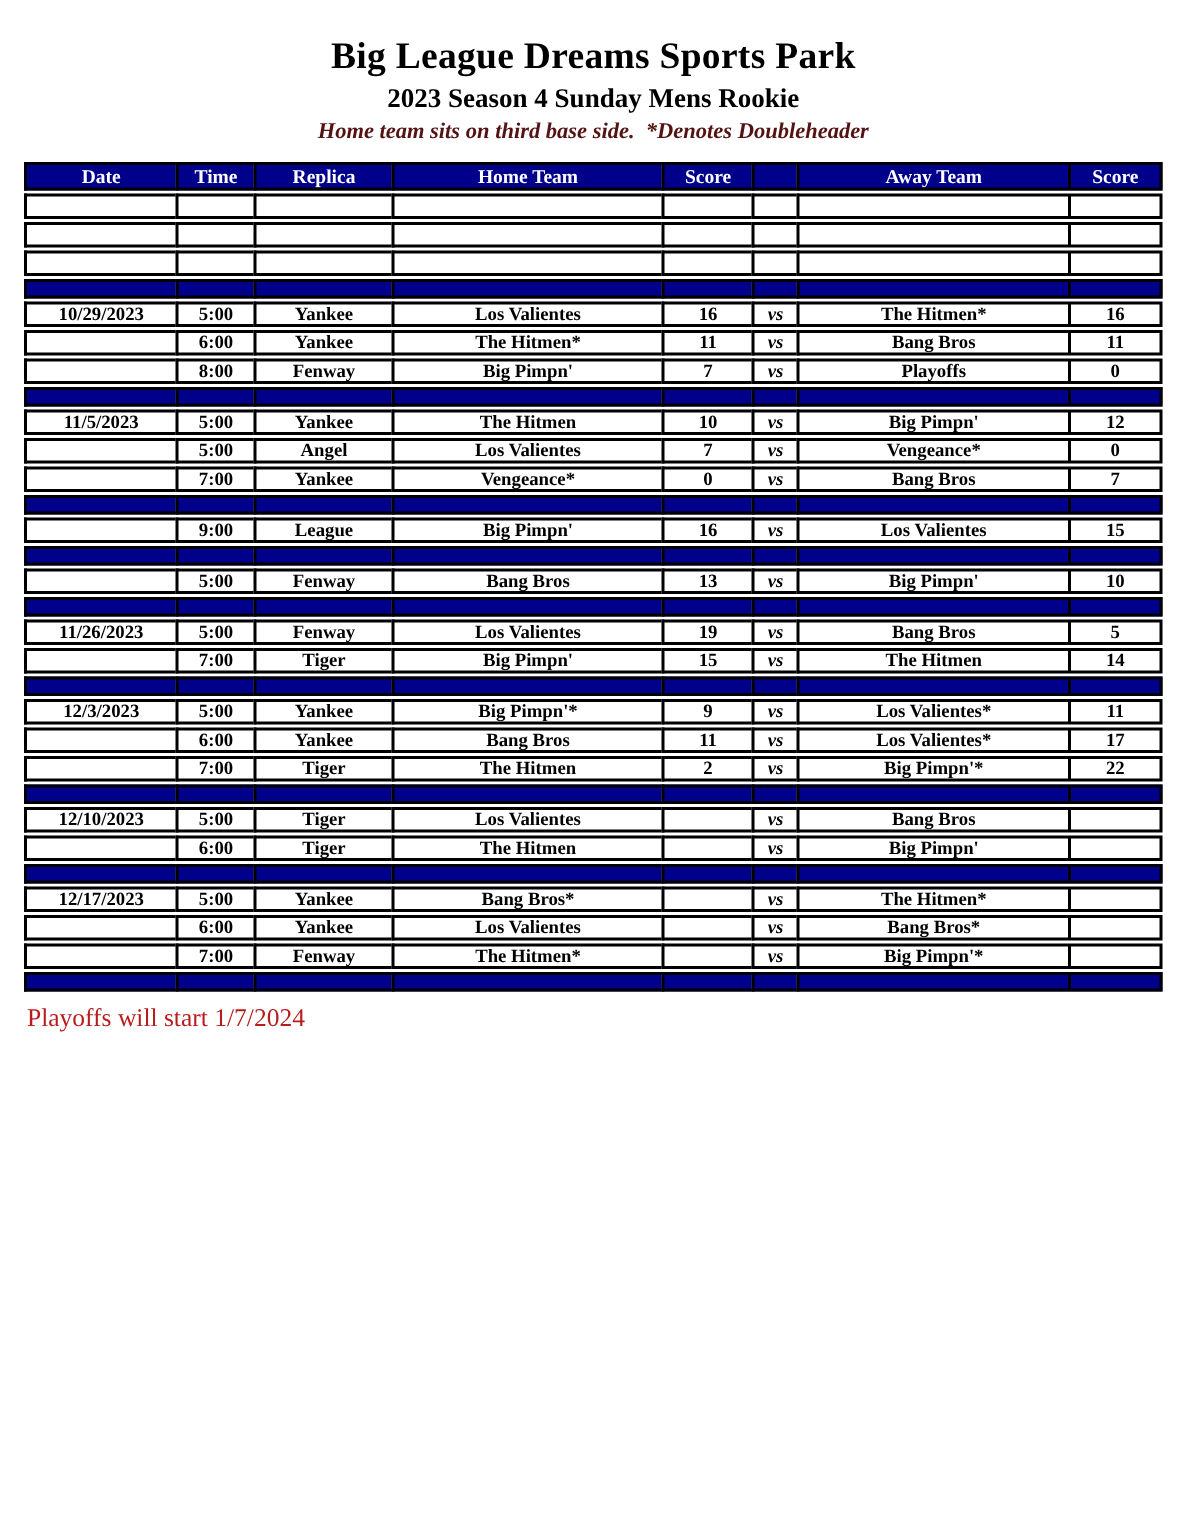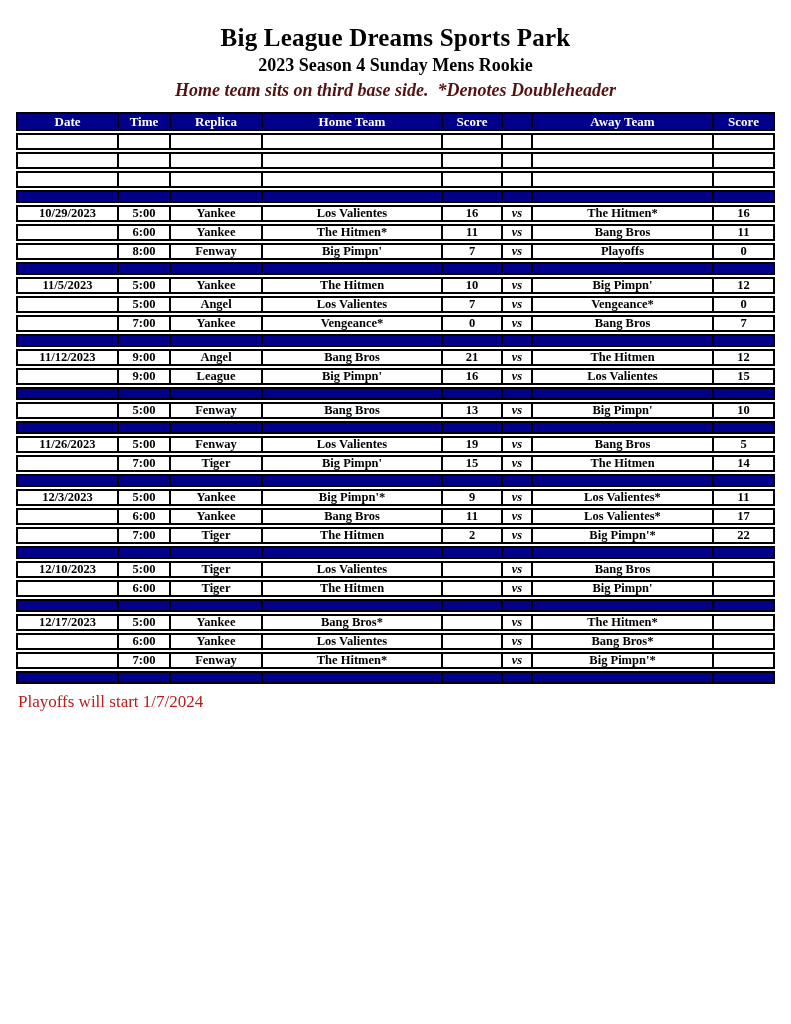--- a/index.html
+++ b/index.html
@@ -16,21 +16,21 @@
   }
   .page{padding-top:24px;}
   .title{
     margin:0;text-align:center;font-size:25px;font-weight:bold;color:#000;
     letter-spacing:.2px;
   }
   .subtitle{
     margin:3px 0 4px 0;text-align:center;font-size:18px;font-weight:bold;color:#000;
   }
   .note{
-    margin:0 0 9px 0;text-align:center;font-size:18px;font-weight:bold;font-style:italic;
+    margin:0 0 9px 0;text-align:center;font-size:15px;font-weight:bold;font-style:italic;
     color:var(--maroon);
   }
   table.sched{
     margin-left:16px;width:759px;table-layout:fixed;
     border-collapse:separate;border-spacing:0 2px;
   }
   table.sched th, table.sched td{
     border-top:2px solid var(--grid);
     border-bottom:2px solid var(--grid);
     border-left:2px solid var(--grid);
@@ -198,30 +198,20 @@
           <td></td>
           <td></td>
           <td></td>
           <td></td>
           <td></td>
           <td></td>
           <td></td>
           <td></td>
         </tr>
         <tr>
-          <td>11/12/2023</td>
-          <td>9:00</td>
-          <td>Angel</td>
-          <td class="hl">Bang Bros</td>
-          <td class="hl">21</td>
-          <td class="vs">vs</td>
-          <td>The Hitmen</td>
-          <td>12</td>
-        </tr>
-        <tr>
           <td></td>
           <td>9:00</td>
           <td>League</td>
           <td class="hl">Big Pimpn'</td>
           <td class="hl">16</td>
           <td class="vs">vs</td>
           <td>Los Valientes</td>
           <td>15</td>
         </tr>
         <tr class="sep">

